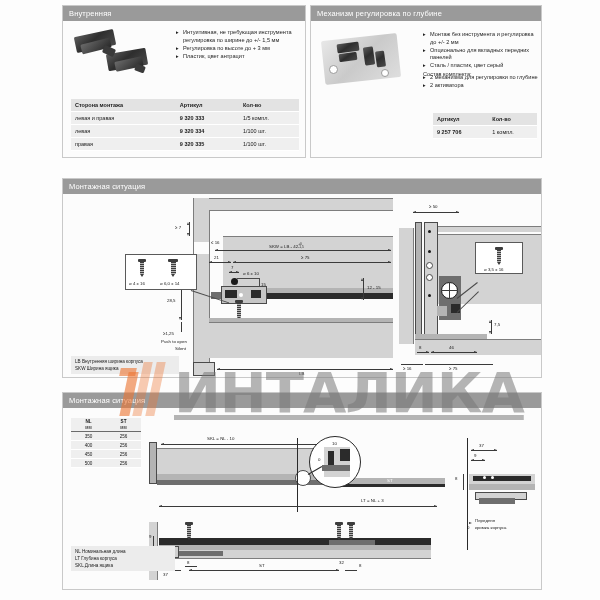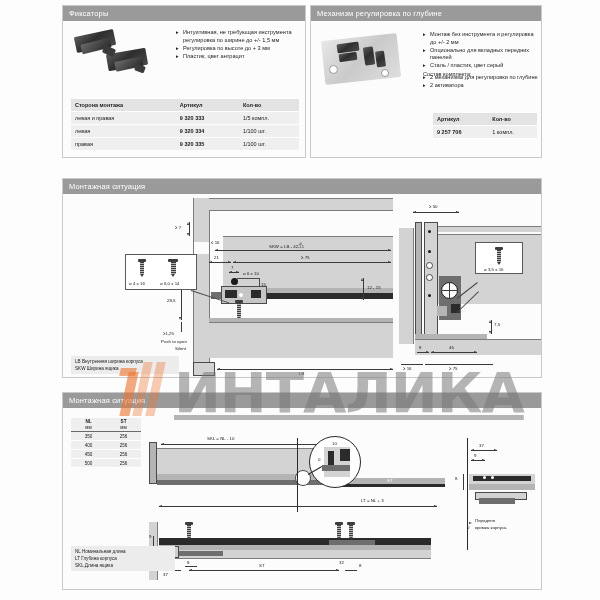--- a/index.html
+++ b/index.html
@@ -208,21 +208,21 @@
     border-top: 3px solid #3a3a3a;
   }
   .supwrap { display: inline-block; font-size: 3.2px; line-height: 3.4px; text-align: left; vertical-align: middle; }
 </style>
 </head>
 <body>
 
 <div class="page">
 
   <div class="panel" style="left:62px; top:5px; width:244px; height:153px;">
-    <div class="panel-header">Фиксаторы</div>
+    <div class="panel-header">Внутренняя</div>
     <div class="panel-body" style="height:138px;">
 
       <div class="photo" style="left:10px; top:8px; width:85px; height:52px;">
         <div class="chip" style="left:2px; top:4px; width:40px; height:16px; transform:rotate(-12deg);"></div>
         <div class="chip" style="left:8px; top:12px; width:30px; height:10px; transform:rotate(-14deg); background:linear-gradient(150deg,#6b6b6b,#262626);"></div>
         <div class="chip" style="left:34px; top:22px; width:40px; height:17px; transform:rotate(-10deg);"></div>
         <div class="chip" style="left:42px; top:30px; width:28px; height:10px; transform:rotate(-12deg); background:linear-gradient(150deg,#6b6b6b,#262626);"></div>
         <div class="chip" style="left:30px; top:18px; width:12px; height:8px; transform:rotate(24deg); background:#3a3a3a;"></div>
         <div class="chip" style="left:62px; top:36px; width:10px; height:7px; transform:rotate(20deg); background:#3a3a3a;"></div>
       </div>

